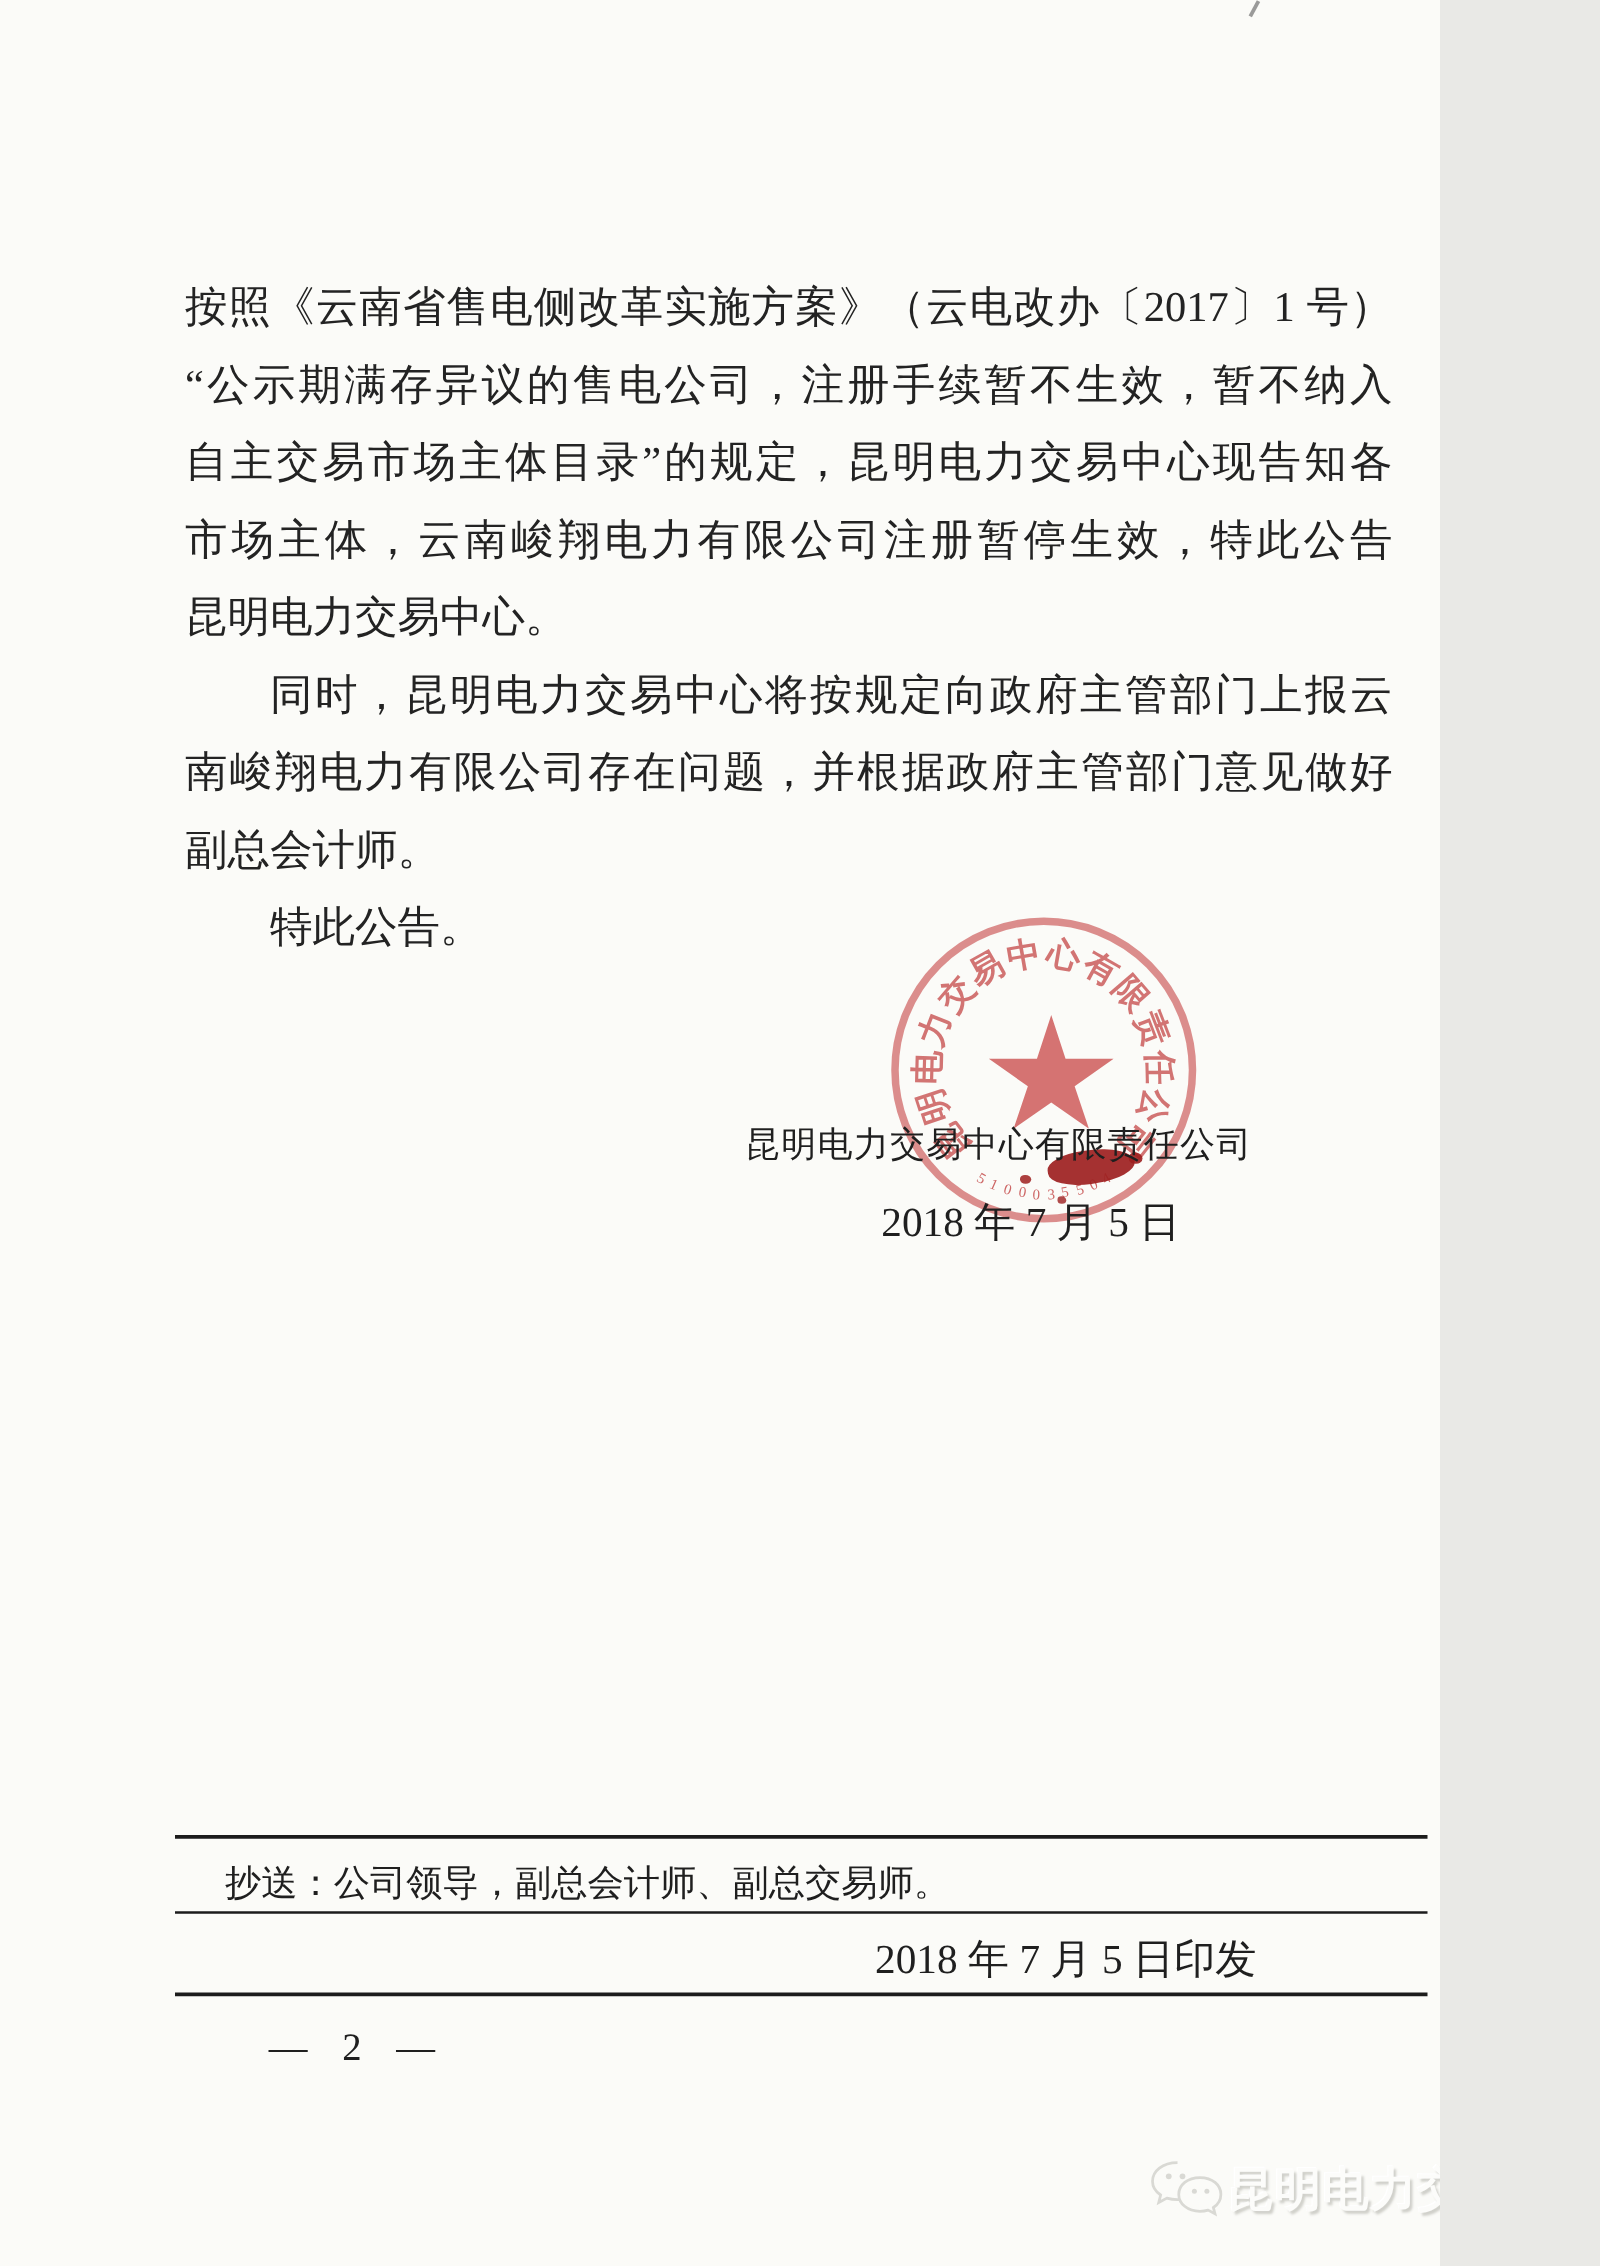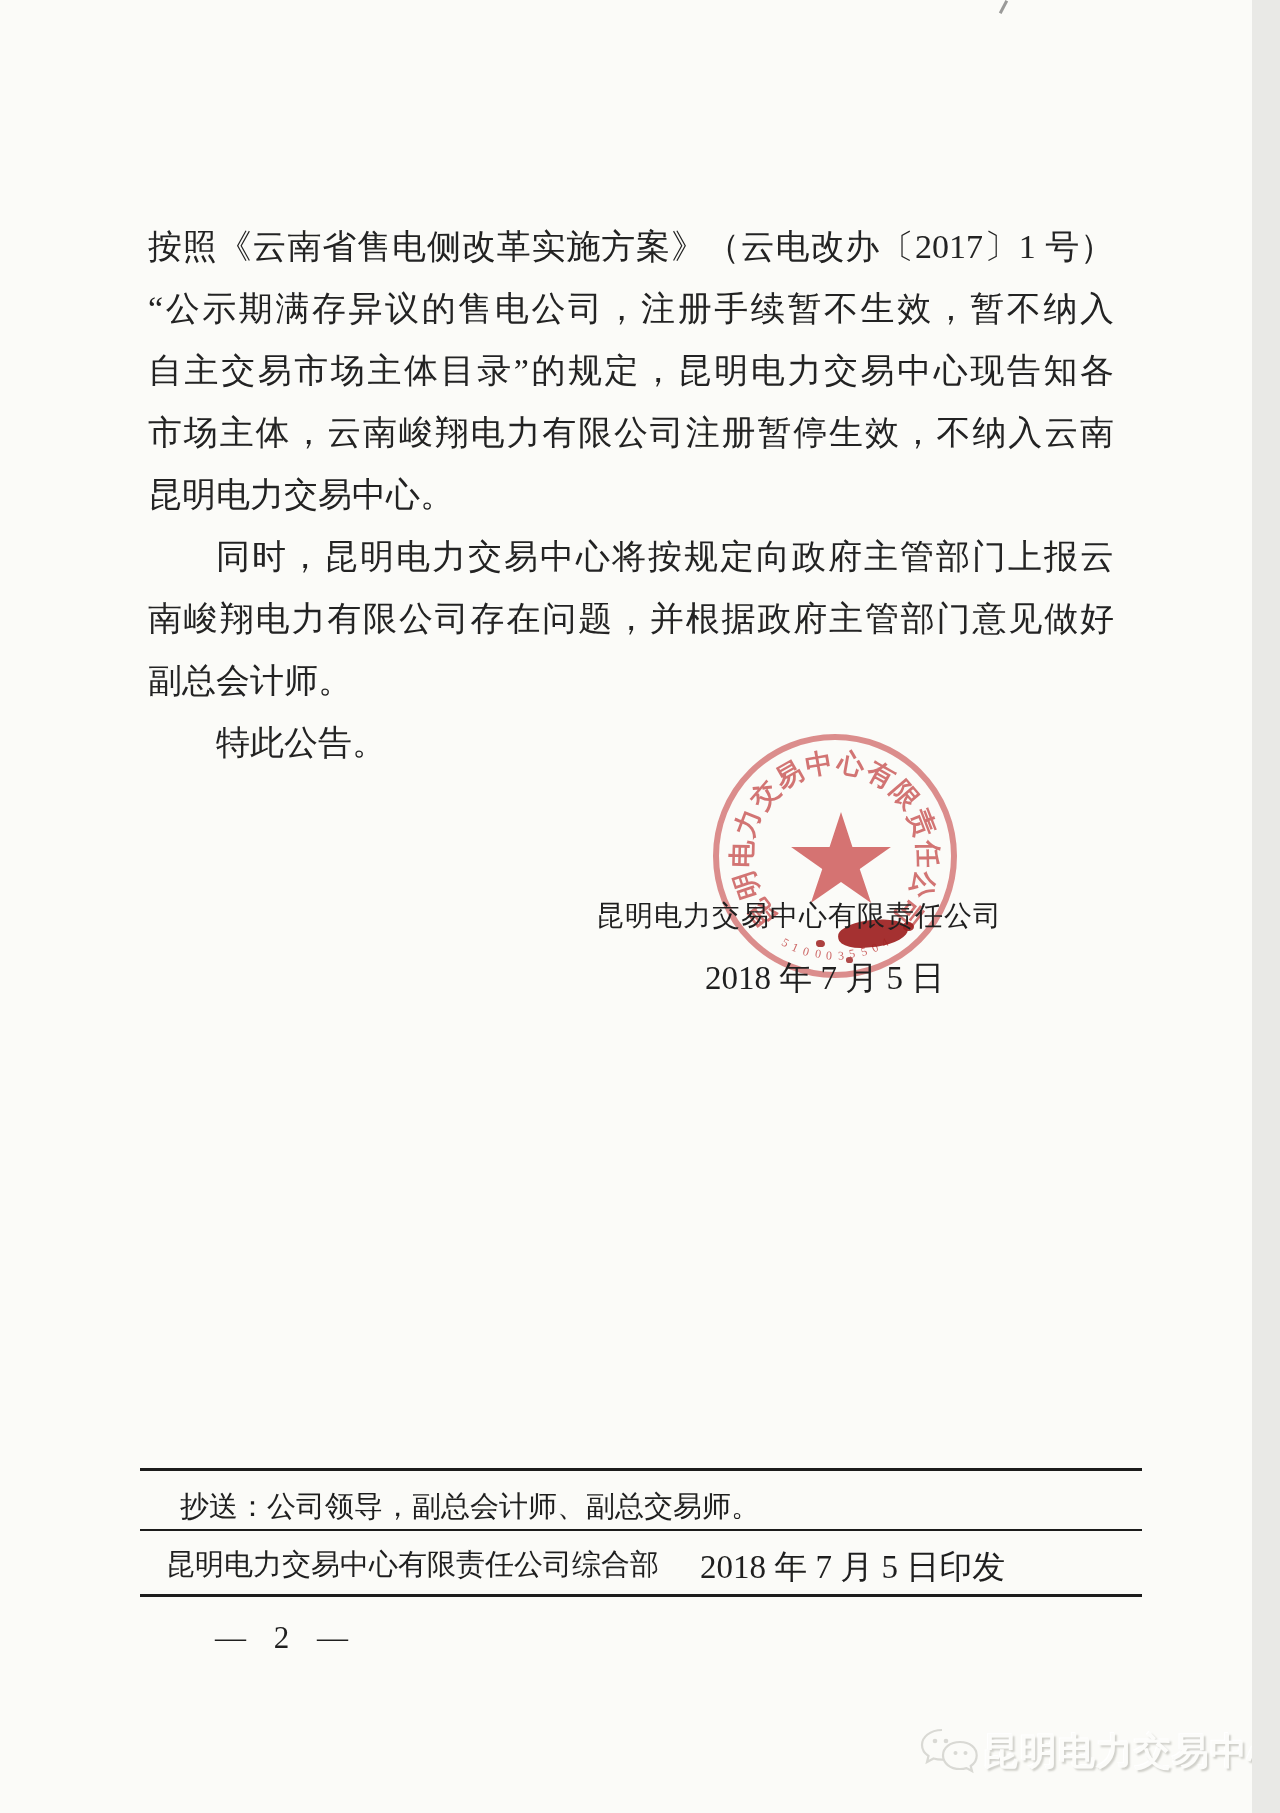--- a/index.html
+++ b/index.html
@@ -1,18 +1,18 @@
 <!DOCTYPE html>
 <html><head>
 <meta charset="utf-8">
 <style>
   html,body{margin:0;padding:0;background:#e9e9e6;}
   .page{
     position:relative;
-    width:1252px;height:1813px;
+    width:1152px;height:1813px;
     background:#fbfbf8;
     overflow:hidden;
     font-family:"Liberation Serif","DejaVu Serif",serif;
     color:#1f1f1f;
   }
   
   .body-text{
     position:absolute;left:148px;top:216px;width:966px;
     font-size:34px;line-height:62px;
     color:#232323;
@@ -80,21 +80,21 @@
 <body>
 
 <div class="page">
 
   <div class="scan-mark"></div>
 
   <div class="body-text">
     <div class="line fill">按照《云南省售电侧改革实施方案》（云电改办〔2017〕1 号）</div>
     <div class="line fill">“公示期满存异议的售电公司，注册手续暂不生效，暂不纳入</div>
     <div class="line fill">自主交易市场主体目录”的规定，昆明电力交易中心现告知各</div>
-    <div class="line fill">市场主体，云南峻翔电力有限公司注册暂停生效，不纳入云南</div>
+    <div class="line fill">市场主体，云南峻翔电力有限公司注册暂停生效，特此公告</div>
     <div class="line">昆明电力交易中心。</div>
     <div class="line fill indent">同时，昆明电力交易中心将按规定向政府主管部门上报云</div>
     <div class="line fill">南峻翔电力有限公司存在问题，并根据政府主管部门意见做好</div>
     <div class="line">副总会计师。</div>
     <div class="line indent">特此公告。</div>
   </div>
 
   <div class="seal">
     <div class="seal-inner">
         <span class="seal-char" style="left: 48.715px; top: 179.257px; transform: translate(-50%, -50%) rotate(-128deg);">昆</span>
@@ -128,21 +128,20 @@
   <div class="ink-blob blob-dot1"></div>
   <div class="ink-blob blob-dot2"></div>
   <div class="ink-blob blob-dot3"></div>
 
   <div class="sign-company">昆明电力交易中心有限责任公司</div>
   <div class="sign-date">2018 年 7 月 5 日</div>
 
   <div class="rule rule-a"></div>
   <div class="cc-line">抄送：公司领导，副总会计师、副总交易师。</div>
   <div class="rule rule-b"></div>
-  <div class="issuer">昆明电力交易中心有限责任公司综合部</div>
   <div class="issue-date">2018 年 7 月 5 日印发</div>
   <div class="rule rule-c"></div>
   <div class="pagenum">— 2 —</div>
 
   <div class="watermark">
     <svg class="wm-icon" viewBox="0 0 64 52">
       <g fill="none" stroke="#d9d9d4" stroke-width="2.2">
         <path d="M24 4 C12 4 4 11 4 19 c0 4.5 2.5 8.3 6.5 11 L9 36 l6.5-3.5 c2.6 .8 5.5 1.2 8.5 1.2 1 0 2-.05 3-.15" fill="#fbfbf8"></path>
         <path d="M42 16 c-10 0-17 6-17 13.5 0 7.4 7 13.5 17 13.5 2.3 0 4.5-.3 6.5-.9 L54 45 l-1.3-5 c3.6-2.4 6-6 6-10.5 C58.7 22 51.9 16 42 16z" fill="#fbfbf8"></path>
       </g>

